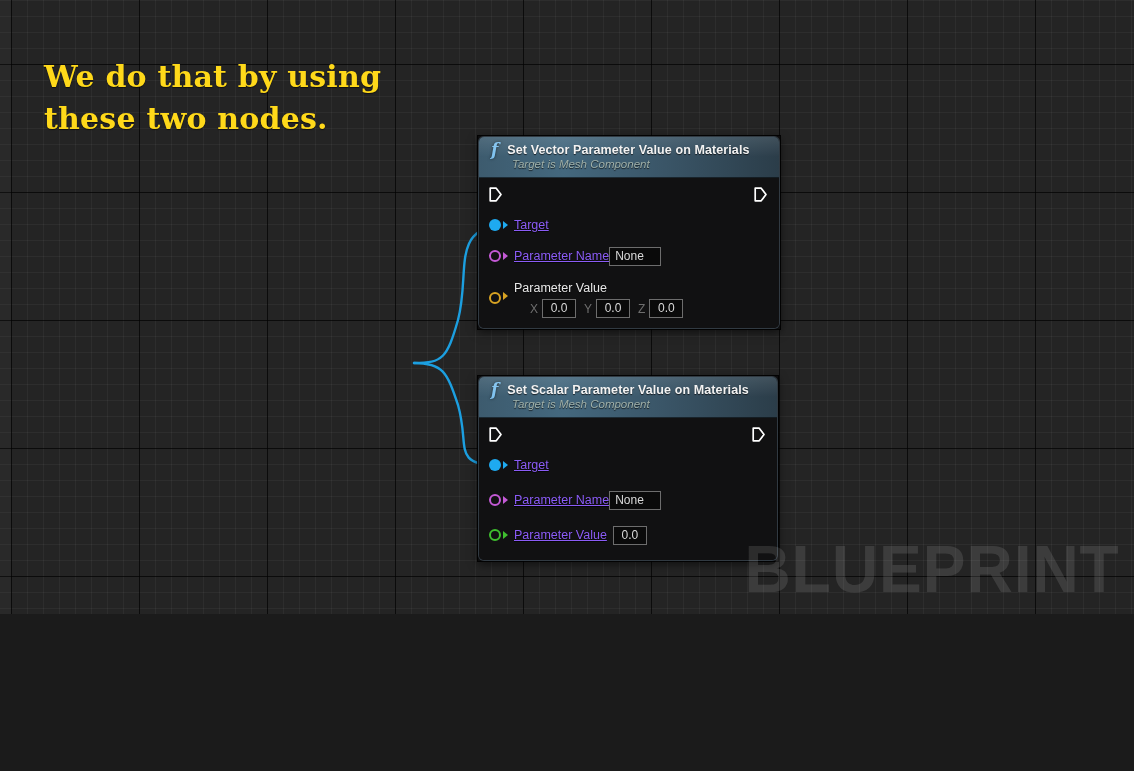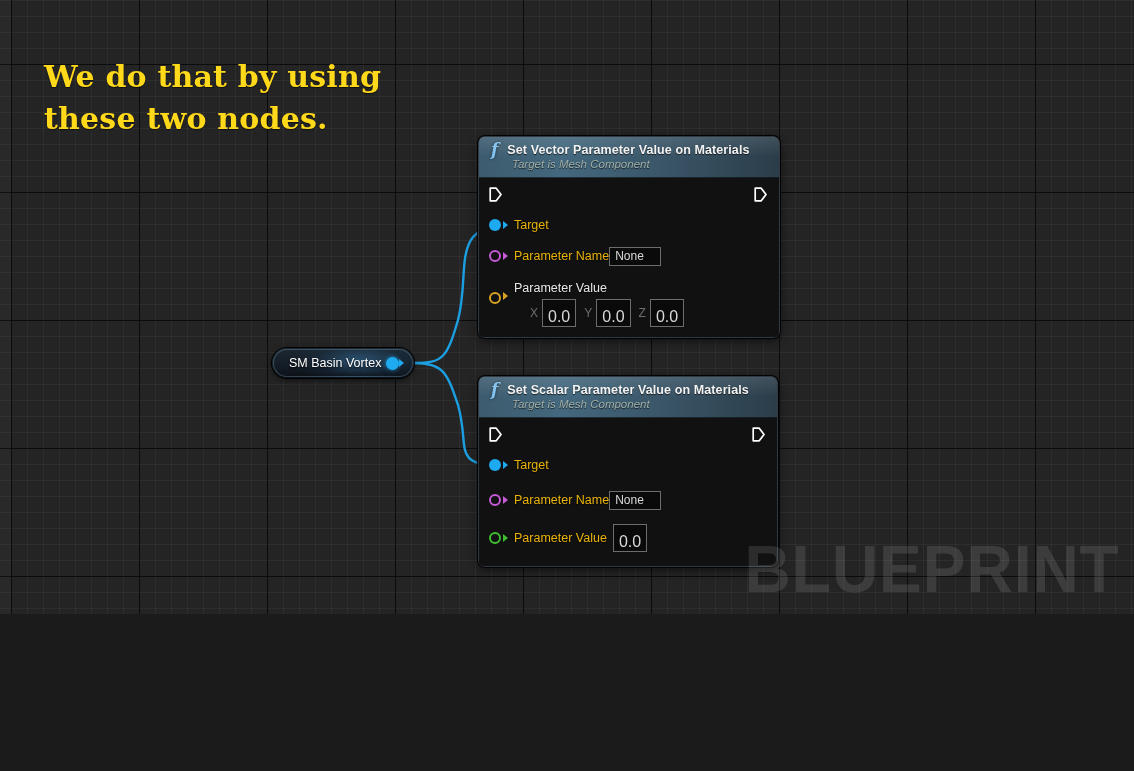--- a/index.html
+++ b/index.html
@@ -77,21 +77,21 @@
   #wires {
     position: absolute;
     left: 0; top: 0;
     width: 1134px; height: 771px;
     pointer-events: none;
   }
 
   
   .node {
     position: absolute;
-    border-radius: 7px;
+    border-radius: 0;
     background: #0d0d0e;
     box-shadow: 0 0 0 1px rgba(0,0,0,0.9), 0 3px 9px rgba(0,0,0,0.6);
     overflow: hidden;
   }
   .node-inner {
     border-radius: 6px;
     border: 1px solid rgba(120,150,175,0.30);
     overflow: hidden;
     background: #131314;
   }
@@ -179,24 +179,25 @@
   .pin-dot.hollow { background: transparent; border: 2.5px solid currentColor; }
   .pin-arrow {
     width: 0; height: 0;
     border-top: 4px solid transparent;
     border-bottom: 4px solid transparent;
     border-left: 5px solid currentColor;
     flex: 0 0 auto;
     margin-right: 6px;
   }
   .pin-label {
-    color: #eab308;
+    color: #8b5cf6;
     font-size: 12.5px;
     white-space: nowrap;
     text-shadow: 0 1px 1px rgba(0,0,0,0.7);
+    text-decoration: underline;
   }
   .pin-sub-label {
     color: #e8e8e8;
     font-size: 12.5px;
     text-shadow: 0 1px 1px rgba(0,0,0,0.7);
     line-height: 15px;
   }
 
   .txtbox {
     display: inline-block;
@@ -206,22 +207,22 @@
     font-size: 12px;
     padding: 1px 5px 2px 5px;
     min-width: 40px;
     line-height: 14px;
   }
   .numbox {
     display: inline-block;
     background: #0a0a0a;
     border: 1px solid #6d6d6d;
     color: #d9d9d9;
-    font-size: 16px;
-    padding: 10px 5px 2px 5px;
+    font-size: 12px;
+    padding: 1px 5px 2px 5px;
     text-align: center;
     line-height: 14px;
     min-width: 22px;
   }
   .axis-letter {
     color: #6e6e6e;
     font-size: 12px;
     margin: 0 4px 0 2px;
   }
   .vec-row {
@@ -287,27 +288,20 @@
   <div id="left-strip"></div>
 
   <div id="caption">We do that by using
 these two nodes.</div>
 
   <svg id="wires" viewBox="0 0 1134 771" width="1134" height="771">
     <path d="M 414,363 C 443,363 447,358 458,320 C 470,275 452,232 496,226" fill="none" stroke="#1c9fe0" stroke-width="2.4" stroke-linecap="round"></path>
     <path d="M 414,363 C 443,363 447,372 458,405 C 470,447 452,463 496,466" fill="none" stroke="#1c9fe0" stroke-width="2.4" stroke-linecap="round"></path>
   </svg>
 
-  <div id="node-sm-basin-vortex">
-    <div class="var-inner">
-      <span id="var-label">SM Basin Vortex</span>
-    </div>
-    <div id="var-pin"></div>
-    <div id="var-pin-arrow"></div>
-  </div>
 
   <div class="node" id="node-vector" style="left:478px; top:136px; width:302px;">
     <div class="node-inner">
 
       <div class="node-header">
         <div class="node-title-row">
           <span class="fn-icon">f</span>
           <span class="node-title">Set Vector Parameter Value on Materials</span>
         </div>
         <div class="node-subtitle">Target is Mesh Component</div>

